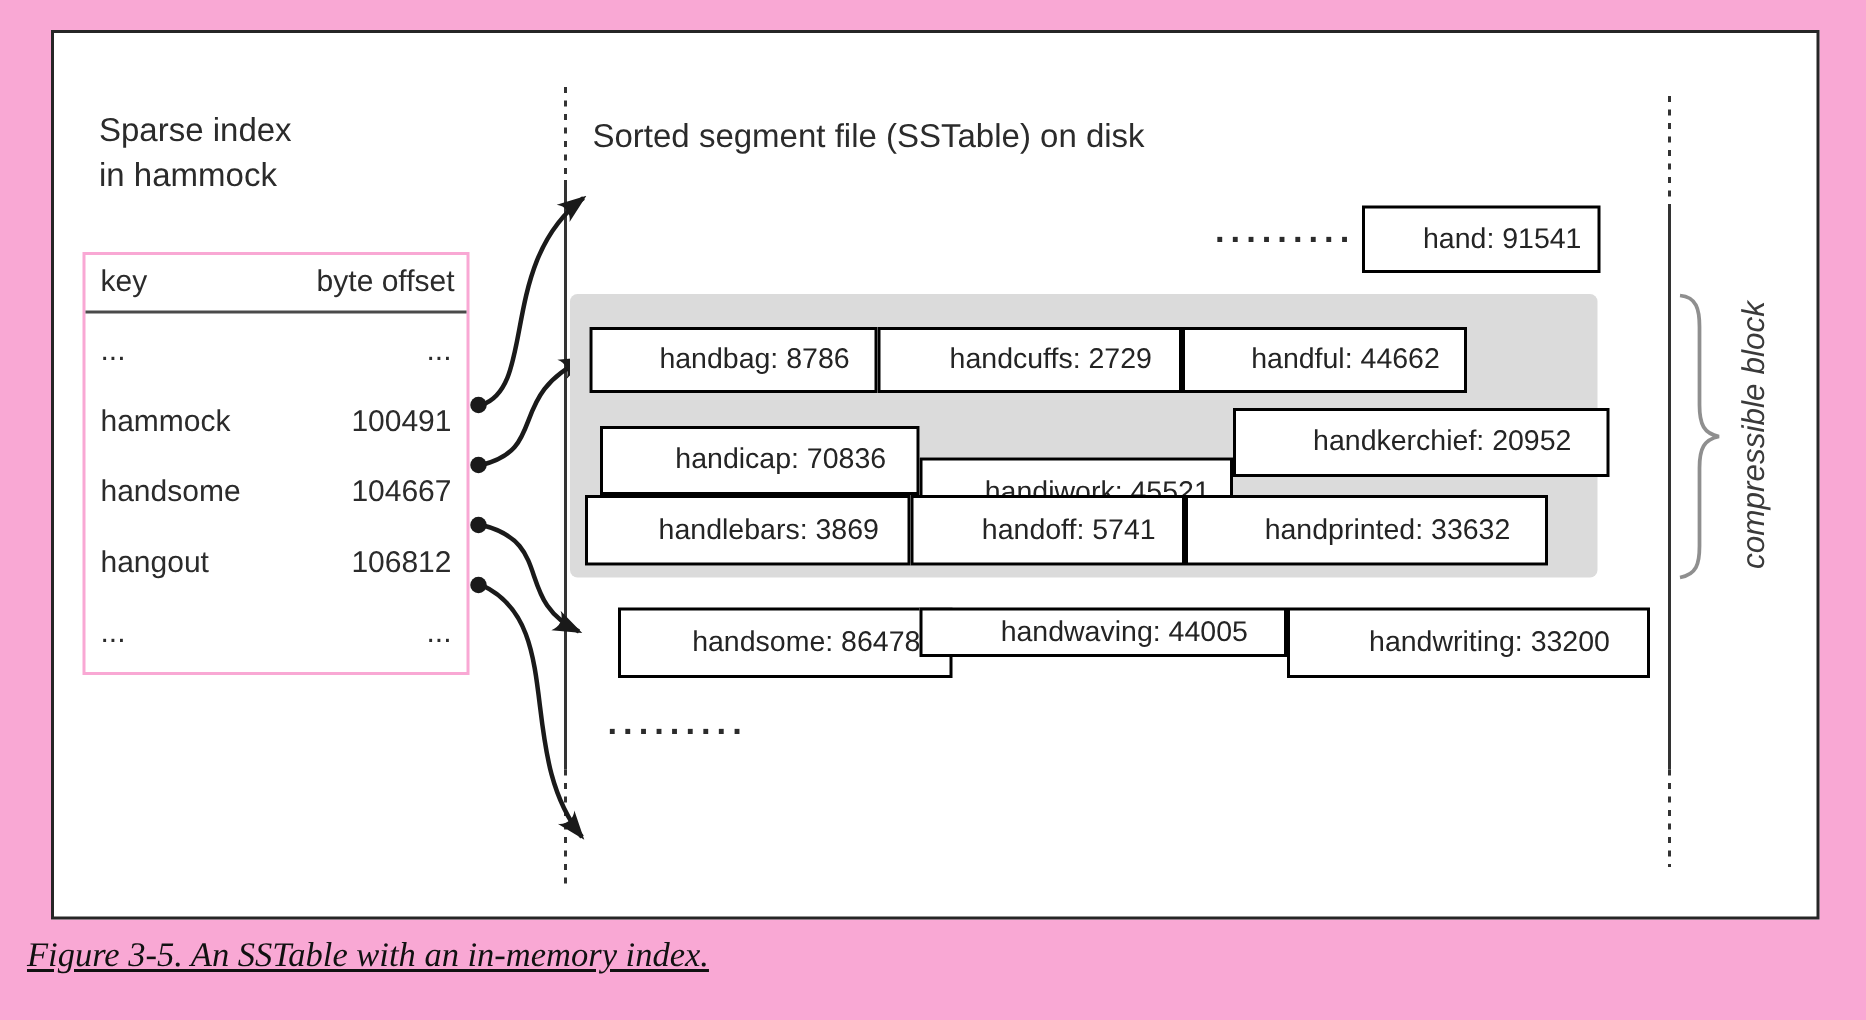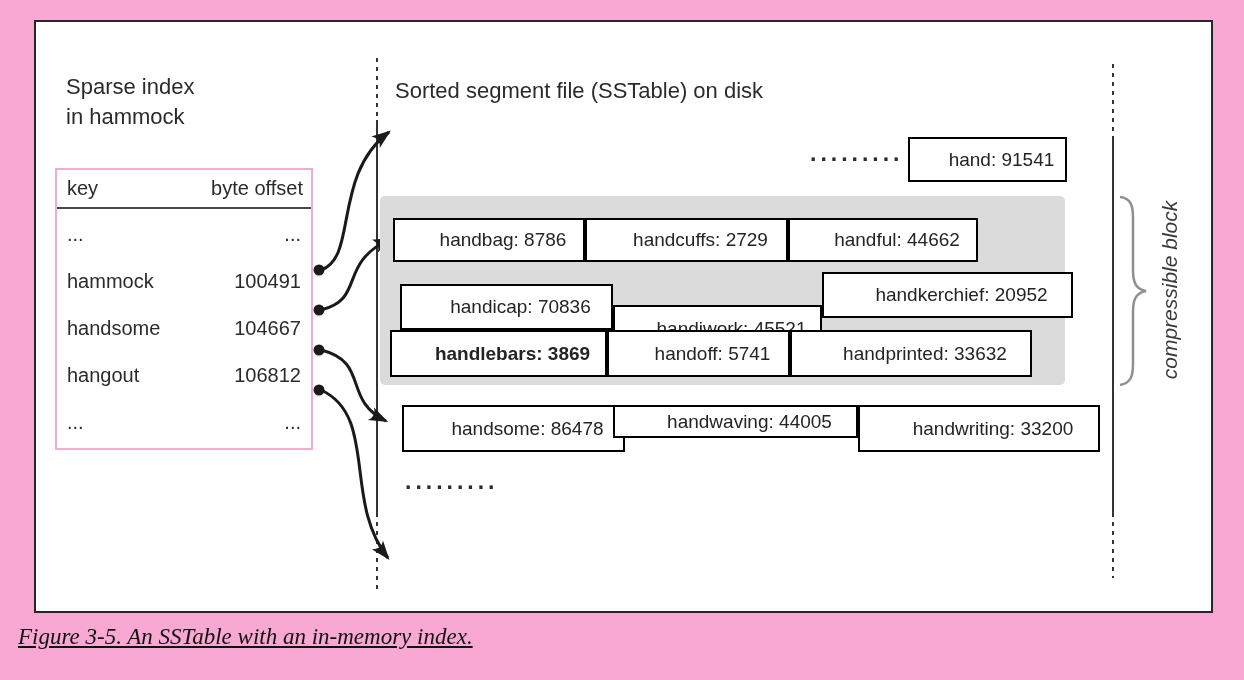--- a/index.html
+++ b/index.html
@@ -118,25 +118,25 @@
   <div class="gray-block"></div>
 
   <div class="rec" style="left:393px;top:218px;width:192px;height:44px;">handbag: 8786</div>
   <div class="rec" style="left:585px;top:218px;width:203px;height:44px;">handcuffs: 2729</div>
   <div class="rec" style="left:788px;top:218px;width:190px;height:44px;">handful: 44662</div>
 
   <div class="rec" style="left:400px;top:284px;width:213px;height:46px;">handicap: 70836</div>
   <div class="rec" style="left:613px;top:272px;width:209px;height:48px;margin-top:33px;">handiwork: 45521</div>
   <div class="rec" style="left:822px;top:272px;width:251px;height:46px;">handkerchief: 20952</div>
 
-  <div class="rec" style="left:390px;top:330px;width:217px;height:47px;font-weight:bold;">handlebars: 3869</div>
+  <div class="rec" style="left:390px;top:330px;width:217px;height:47px;">handlebars: 3869</div>
   <div class="rec" style="left:607px;top:330px;width:183px;height:47px;">handoff: 5741</div>
   <div class="rec" style="left:790px;top:330px;width:242px;height:47px;">handprinted: 33632</div>
 
-  <div class="rec" style="left:402px;top:405px;width:223px;height:47px;">handsome: 86478</div>
+  <div class="rec" style="left:412px;top:405px;width:223px;height:47px;">handsome: 86478</div>
   <div class="rec" style="left:613px;top:405px;width:245px;height:33px;">handwaving: 44005</div>
   <div class="rec" style="left:858px;top:405px;width:242px;height:47px;">handwriting: 33200</div>
 
   <div class="abs dots" style="left:405px;top:468px;">.........</div>
 
   <div class="compress-label">compressible block</div>
 
   <div class="caption">Figure 3-5. An SSTable with an in-memory index.</div>
 
 </div>

